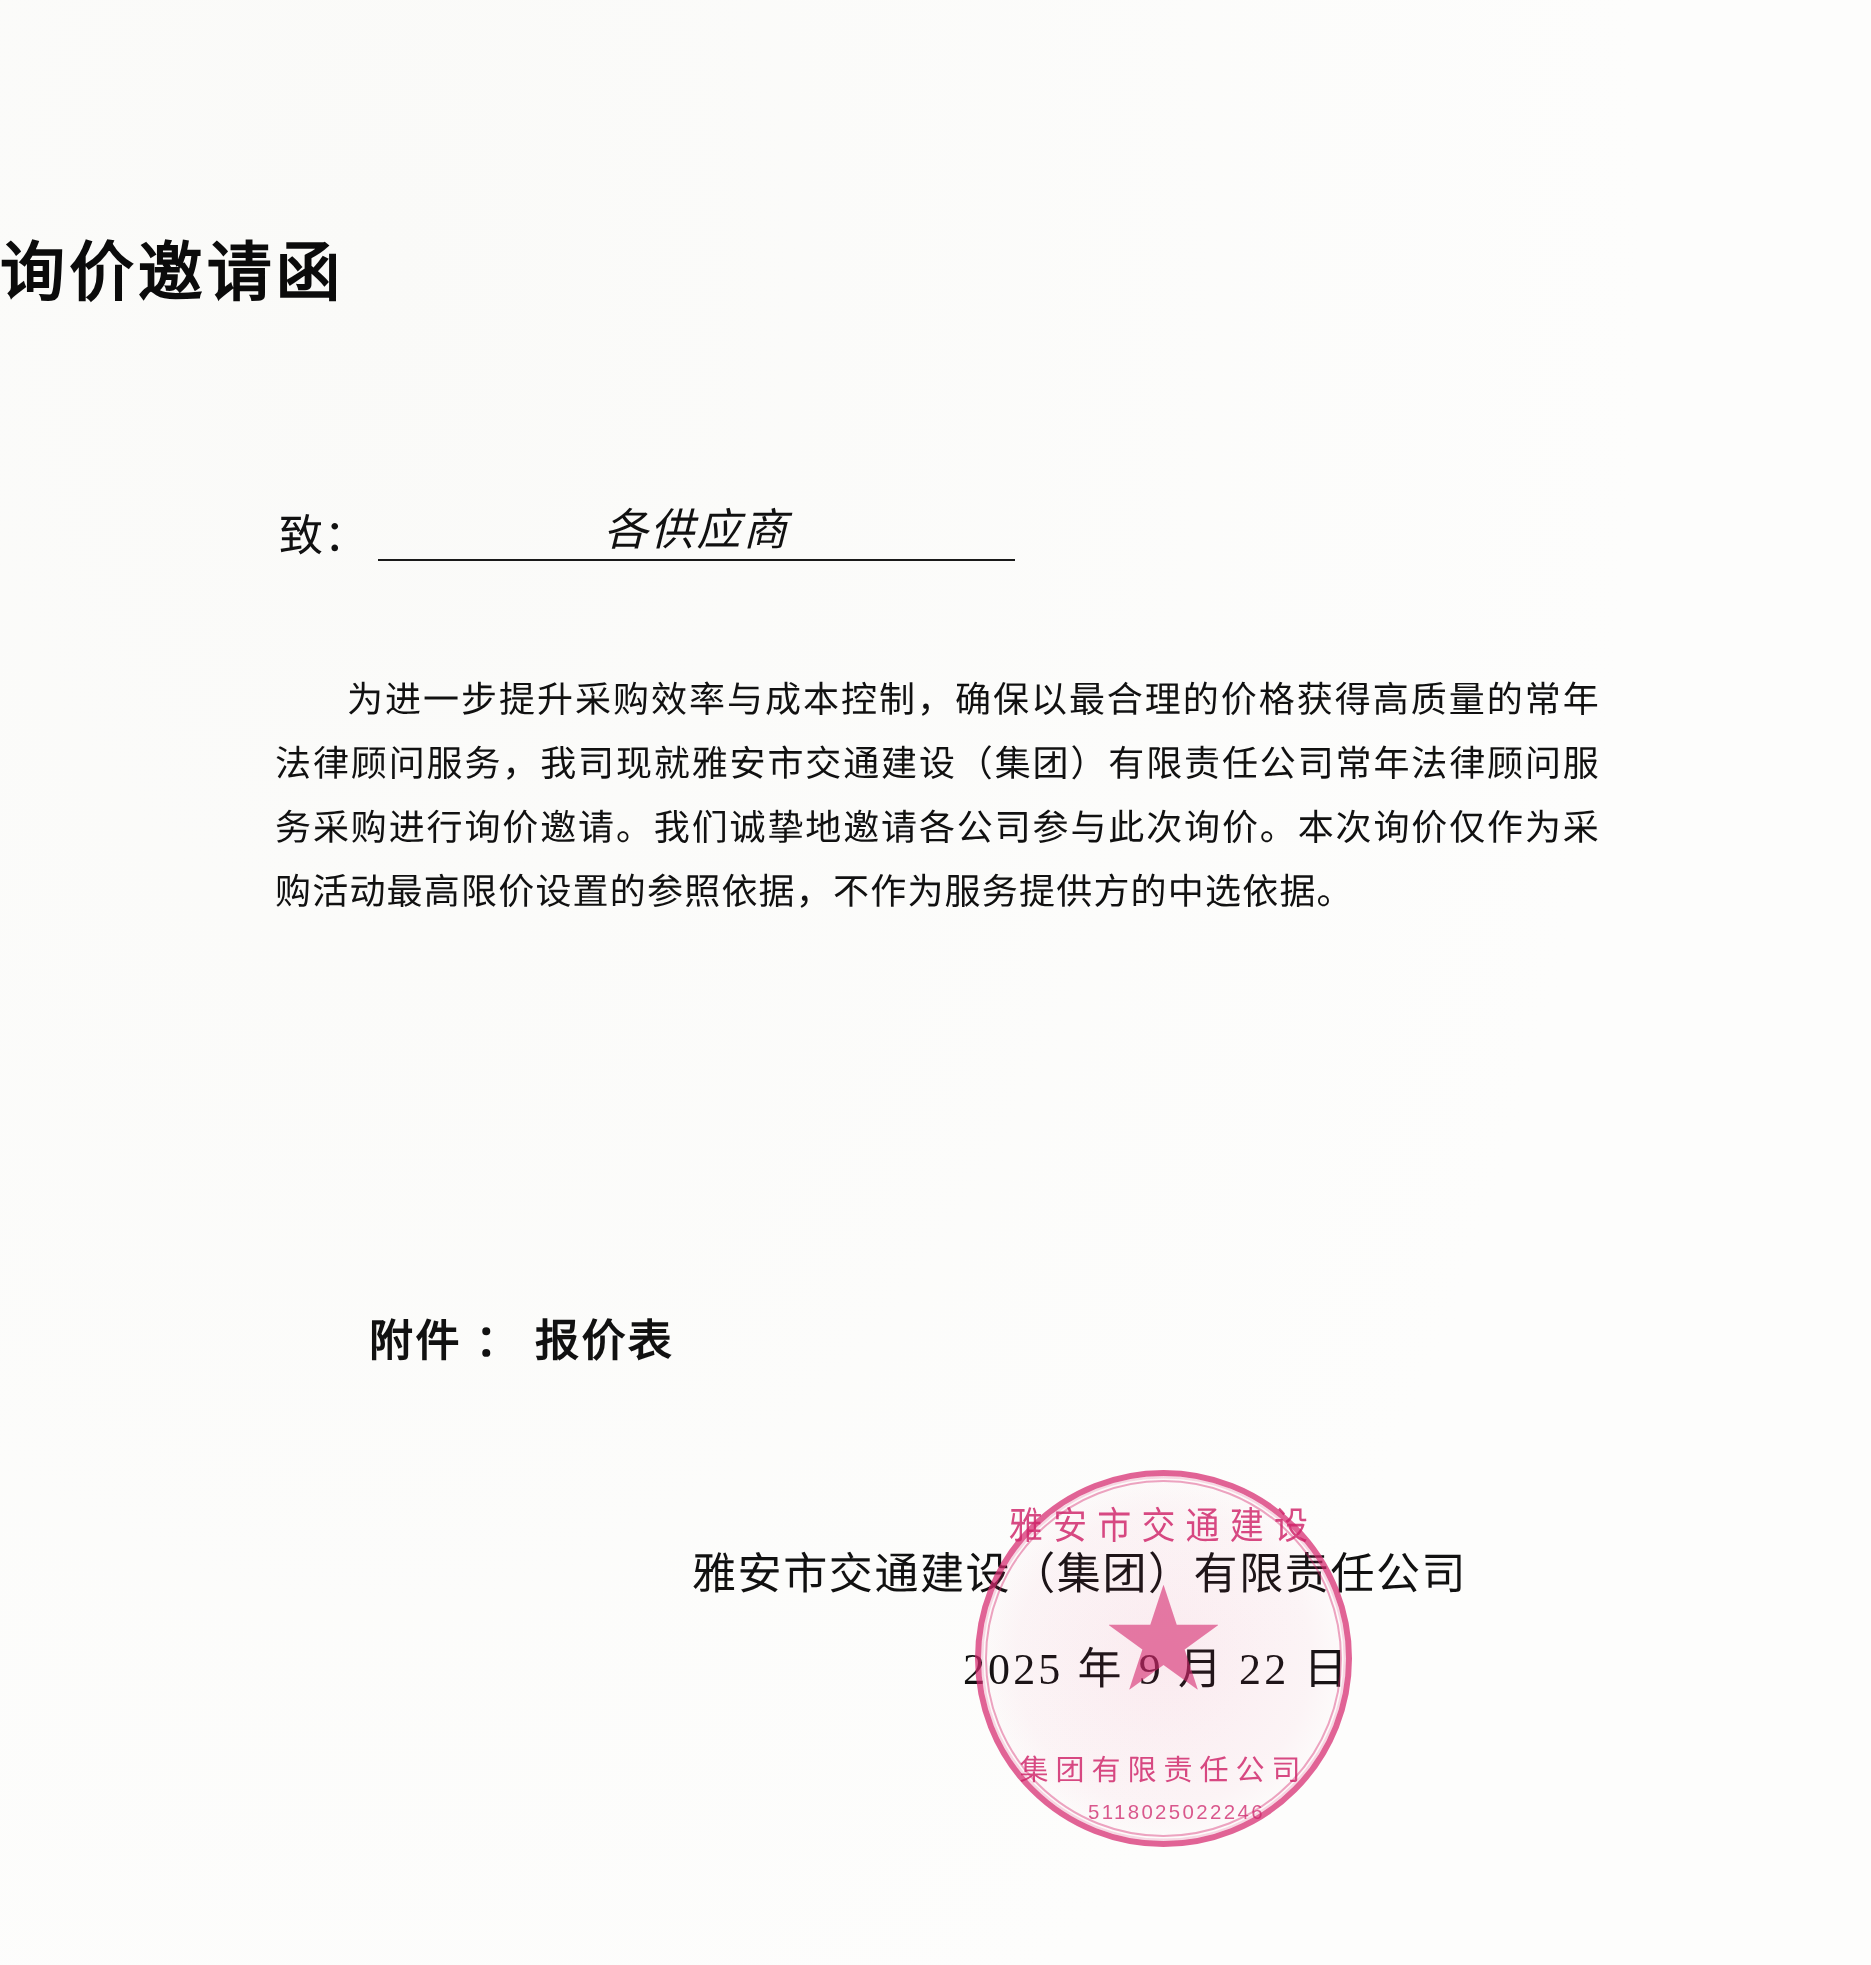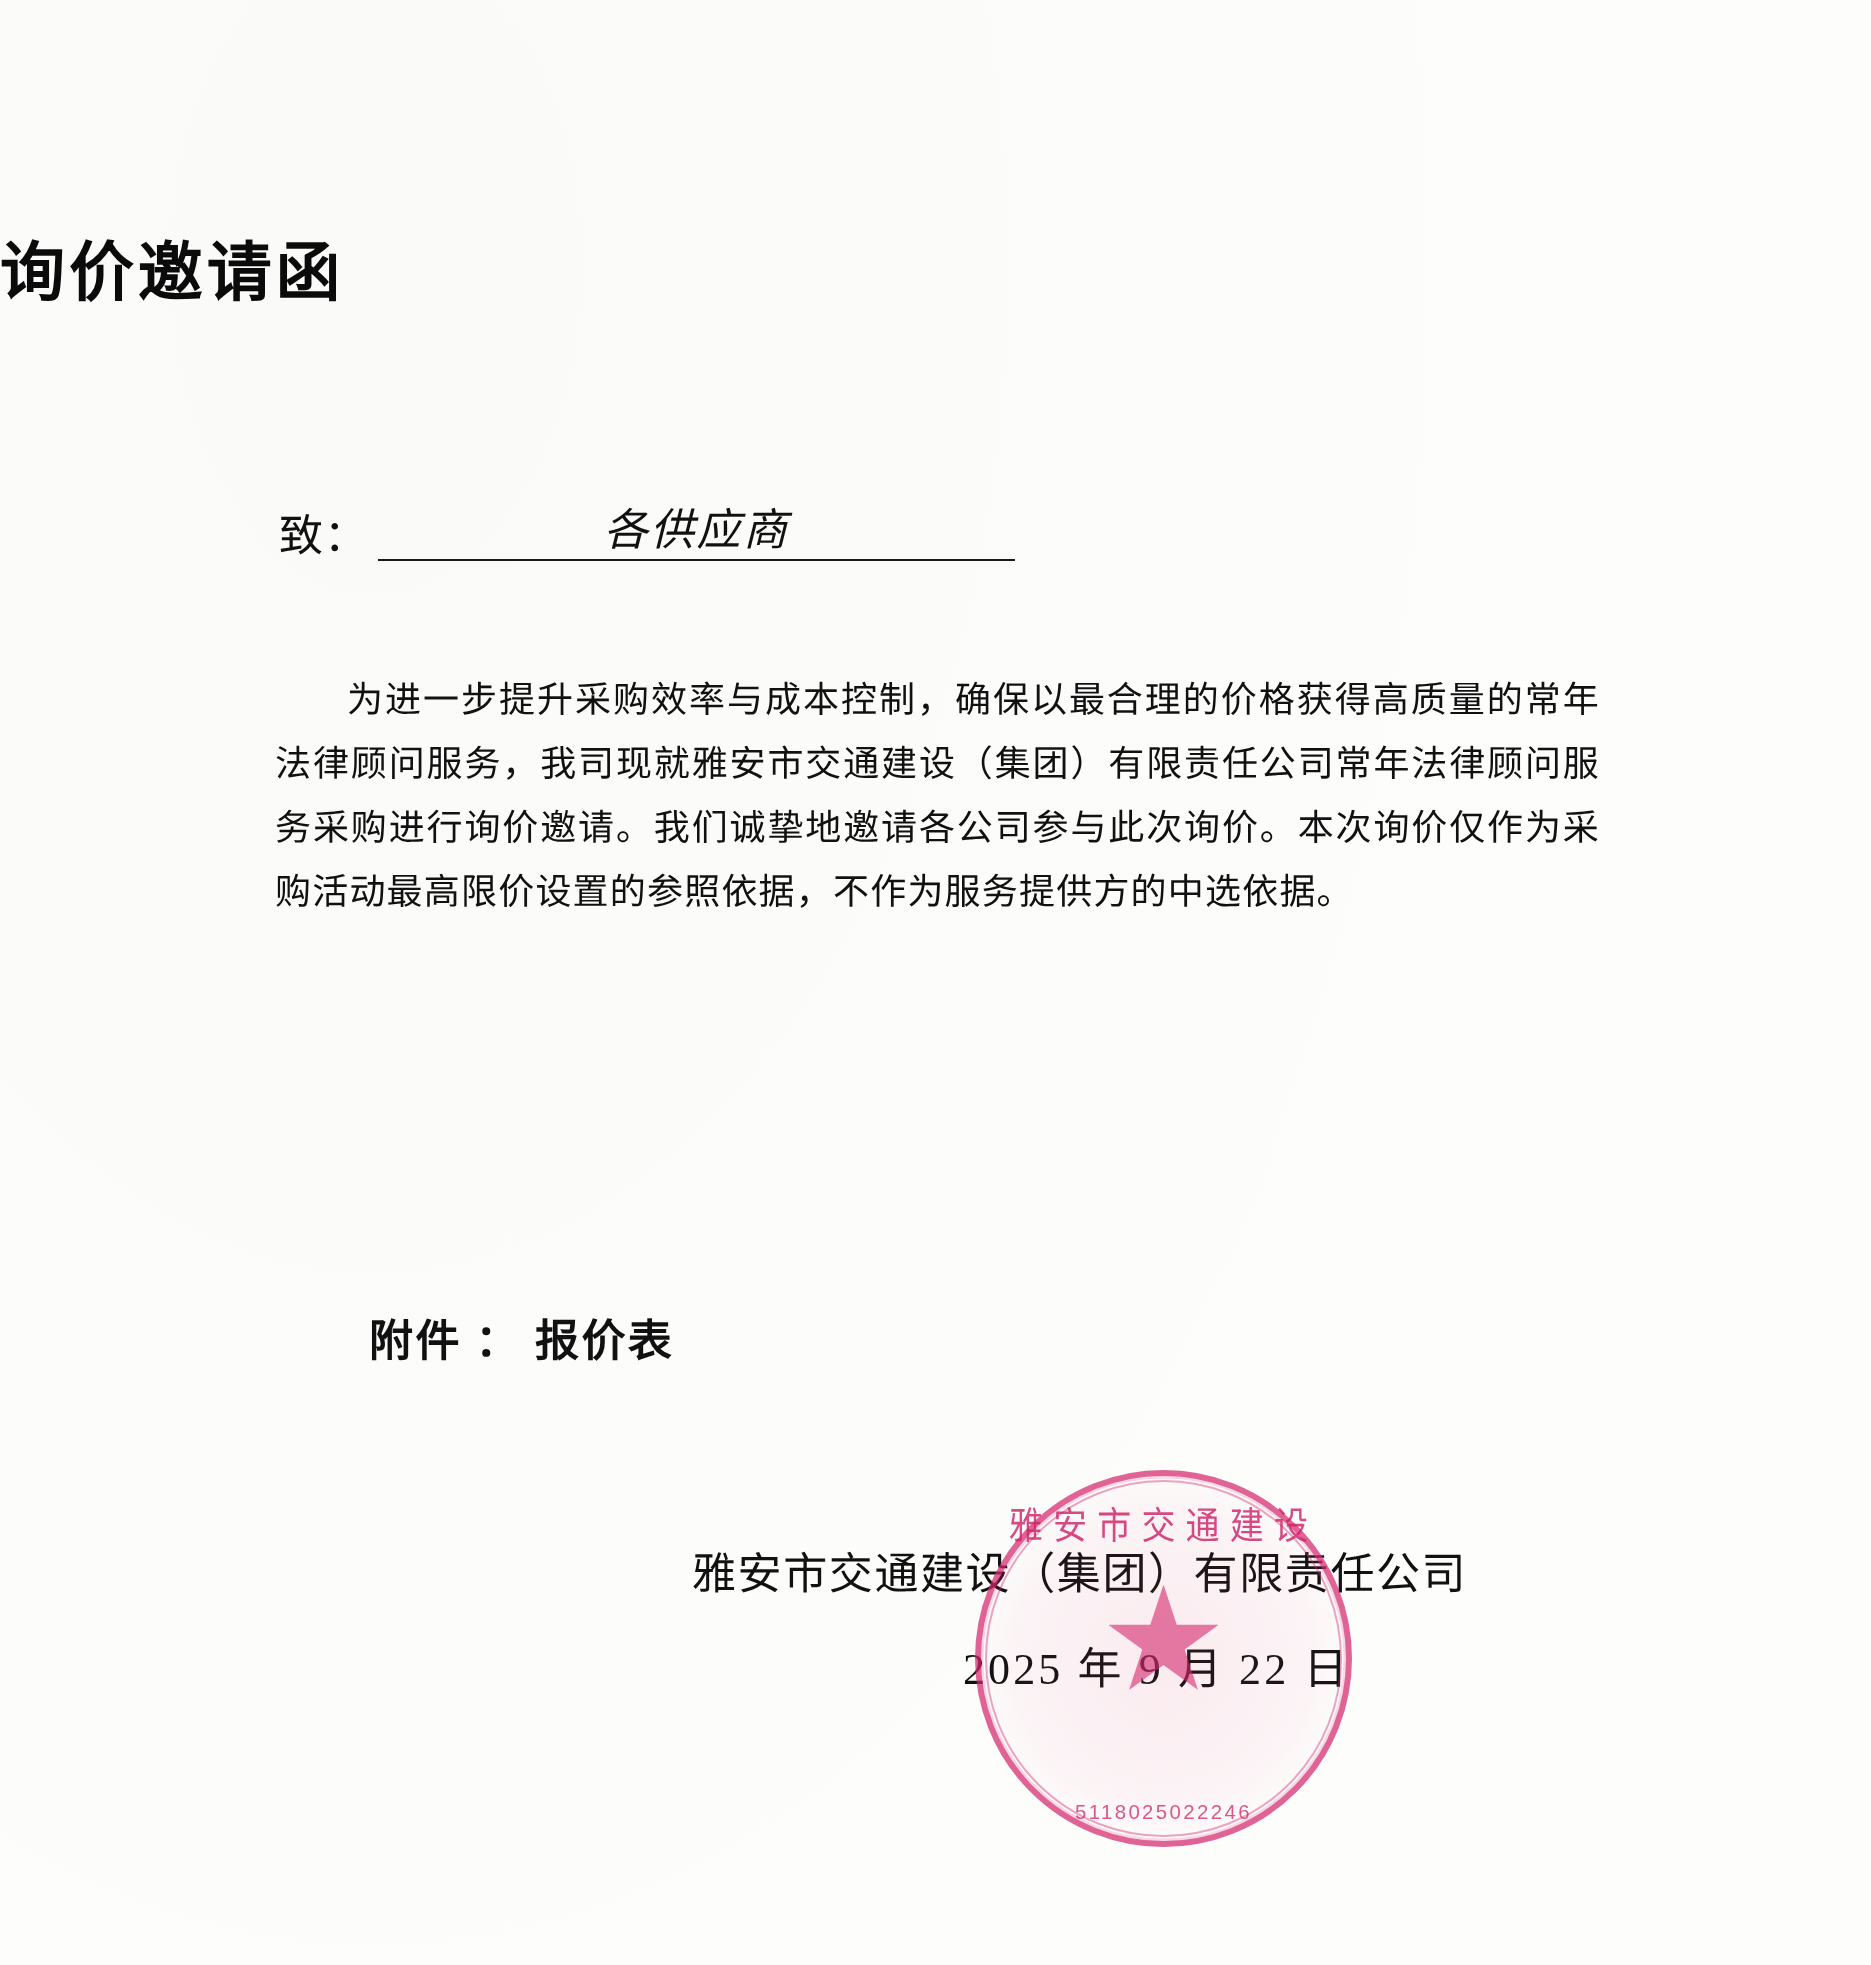--- a/index.html
+++ b/index.html
@@ -164,21 +164,21 @@
     transform: scaleY(1.12);
   }
   .seal-bottom-text {
     bottom: 59px;
     font-size: 29px;
     letter-spacing: 7px;
   }
   .seal-code {
     position: absolute;
     bottom: 23px;
-    left: 0;
+    left: 13px;
     width: 100%;
     text-align: center;
     font-size: 20.4px;
     letter-spacing: 2.4px;
     color: rgba(206, 34, 104, 0.75);
     font-family: "Liberation Sans", sans-serif;
   }
   .seal-blur {
     position: absolute;
     inset: 0;
@@ -209,18 +209,19 @@
       <div class="sign-company">雅安市交通建设（集团）有限责任公司</div>
       <div class="sign-date">2025 年 9 月 22 日</div>
     </div>
 
     <div class="seal">
       <div class="seal-blur"></div>
       <div class="seal-ring"></div>
       <div class="seal-ring inner"></div>
       <div class="seal-top-text">雅安市交通建设</div>
       <div class="seal-star">★</div>
+      <div class="seal-bottom-text">集团有限责任公司</div>
       <div class="seal-code">5118025022246</div>
     </div>
 
   </div>
 </div>
 
 
 </body></html>

